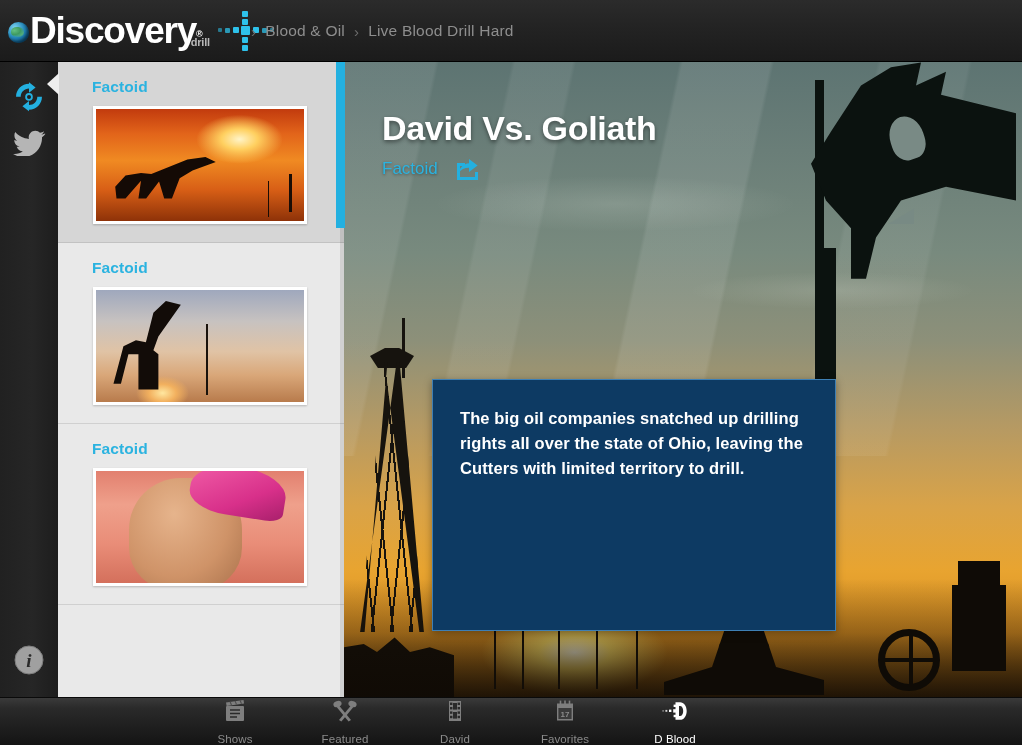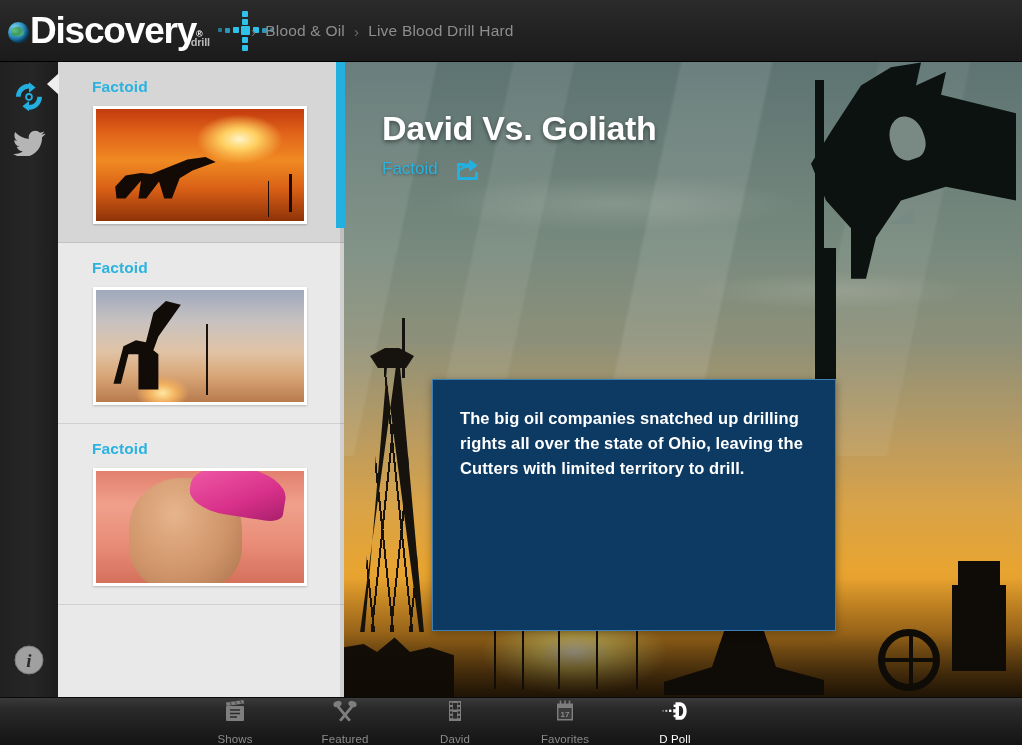--- a/index.html
+++ b/index.html
@@ -567,17 +567,17 @@
         <path d="M14.5 3.2 h4.6 c3.8 0 6.6 3.6 6.6 8.8 s-2.8 8.8-6.6 8.8 h-4.6 z M18 7 v10 h1 c2 0 3.2-2.1 3.2-5 S21 7 19 7 z" fill="#ffffff"></path>
         <g fill="#ffffff">
           <rect x="12.2" y="10.2" width="3.4" height="3.4"></rect>
           <rect x="12.6" y="5.6" width="2.4" height="2.4"></rect>
           <rect x="12.6" y="15.8" width="2.4" height="2.4"></rect>
           <rect x="8" y="10.6" width="2.4" height="2.4"></rect>
           <rect x="4.4" y="10.9" width="1.9" height="1.9" opacity=".8"></rect>
           <rect x="1.4" y="11.2" width="1.4" height="1.4" opacity=".55"></rect>
         </g>
       </svg>
-      <span class="nav-label">D Poll</span>
+      <span class="nav-label">D Blood</span>
     </div>
   </div>
 
 </div>
 
 </body></html>

